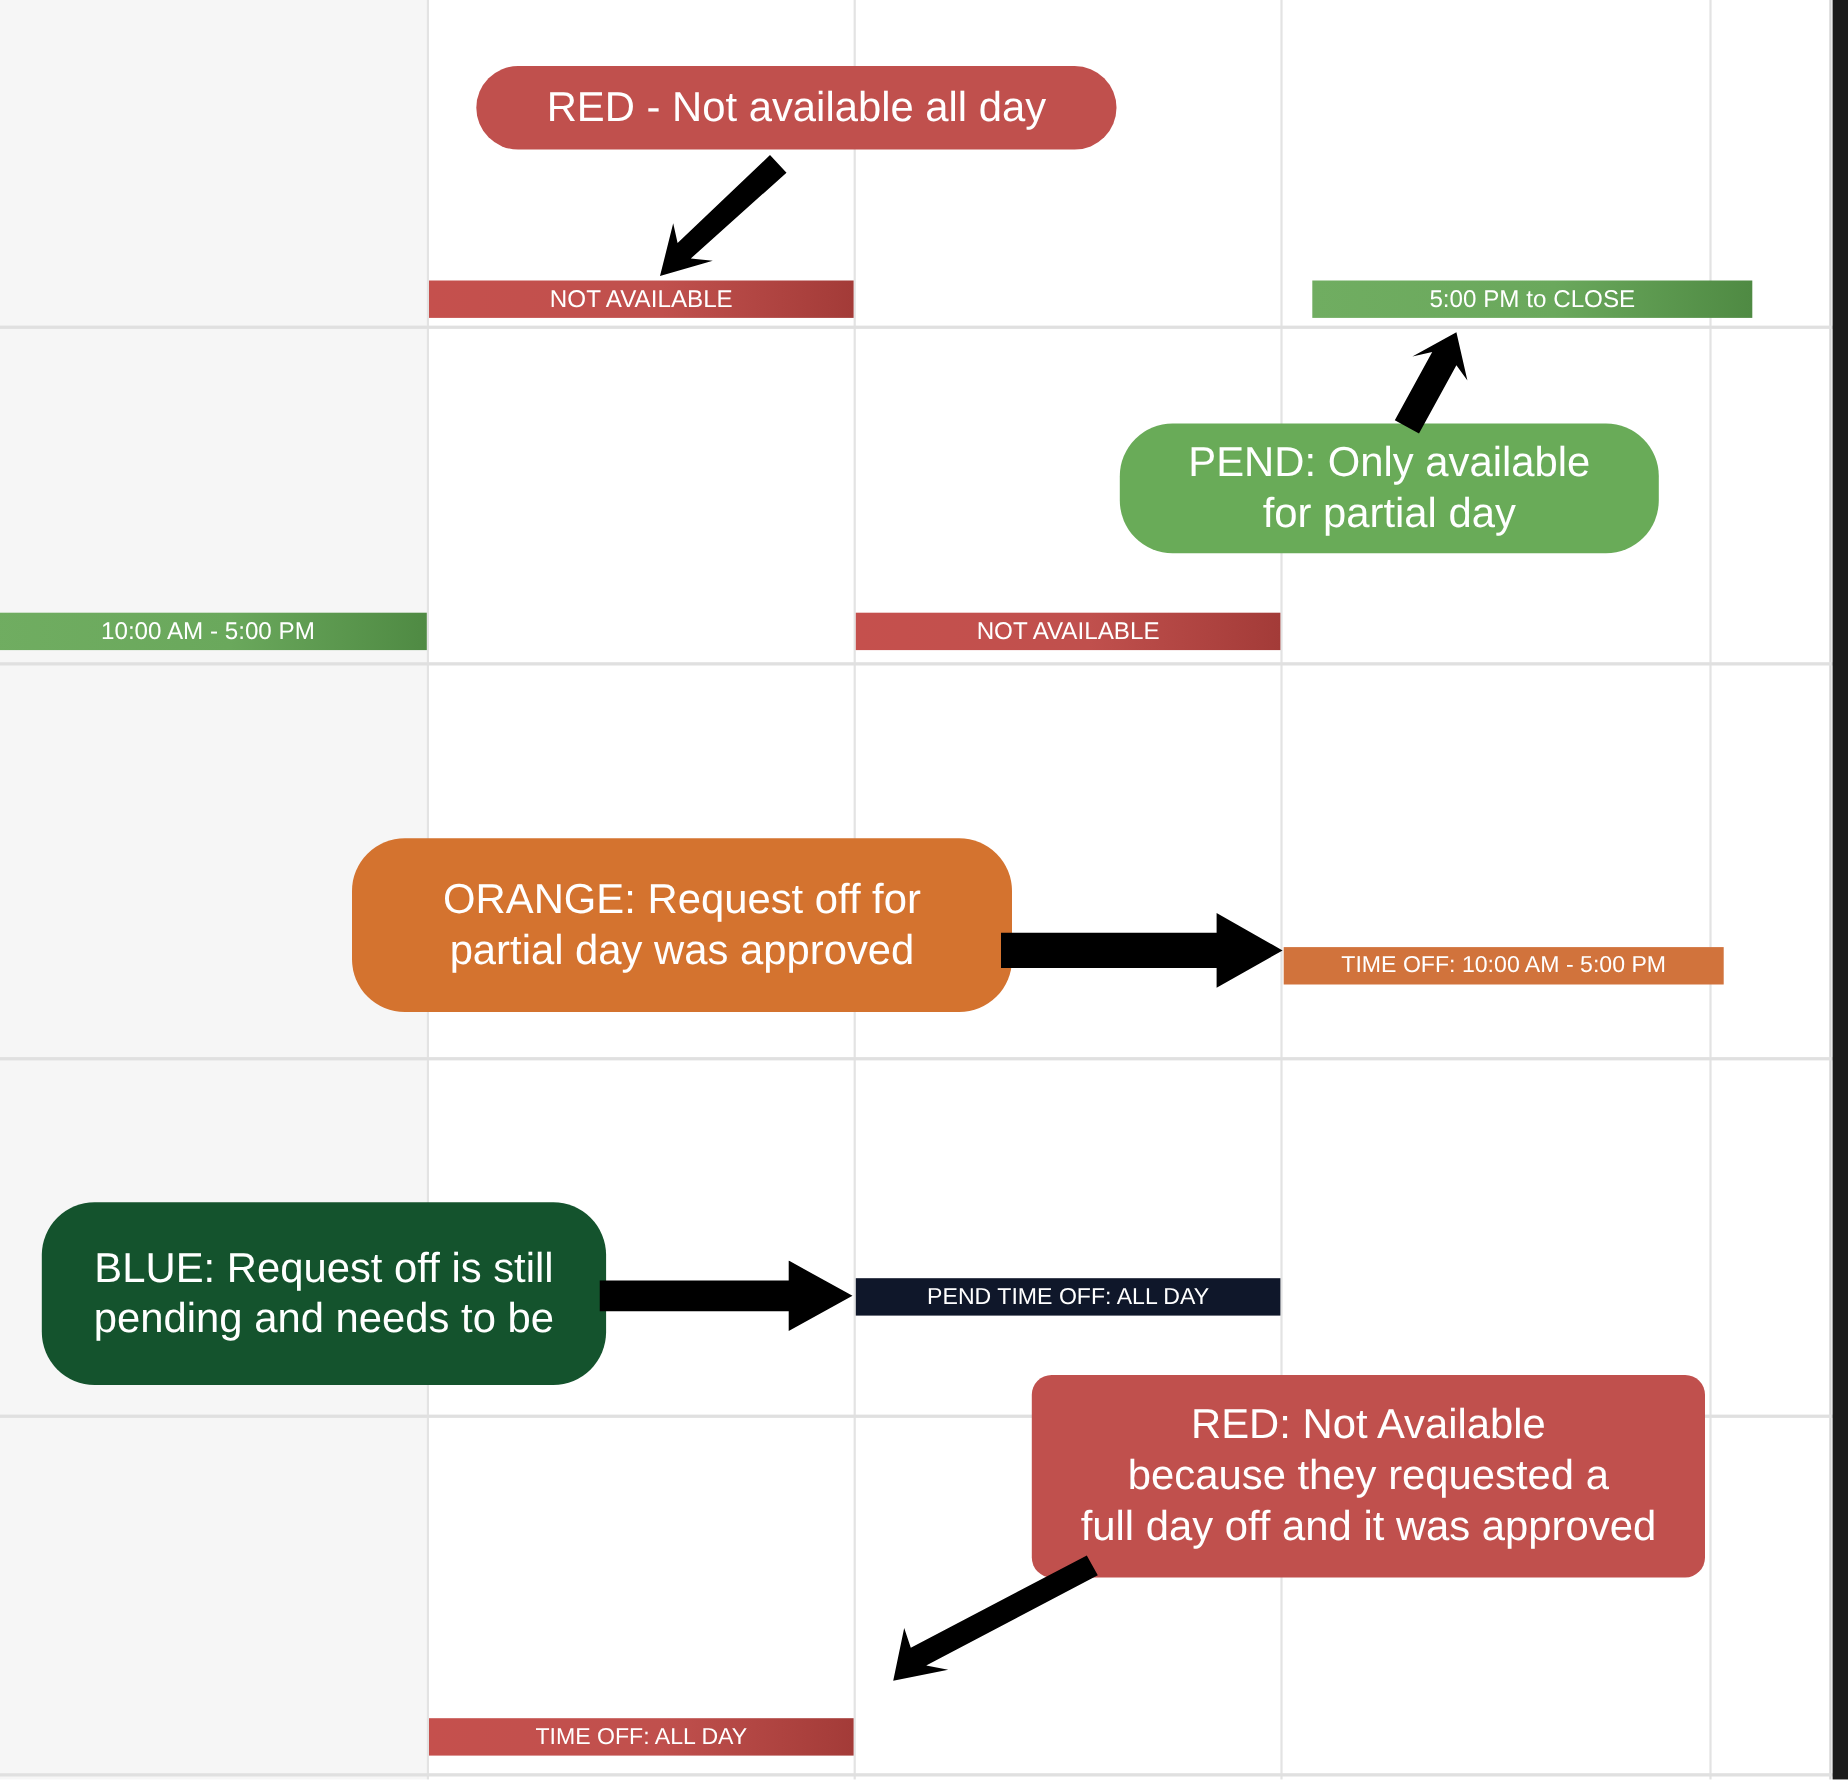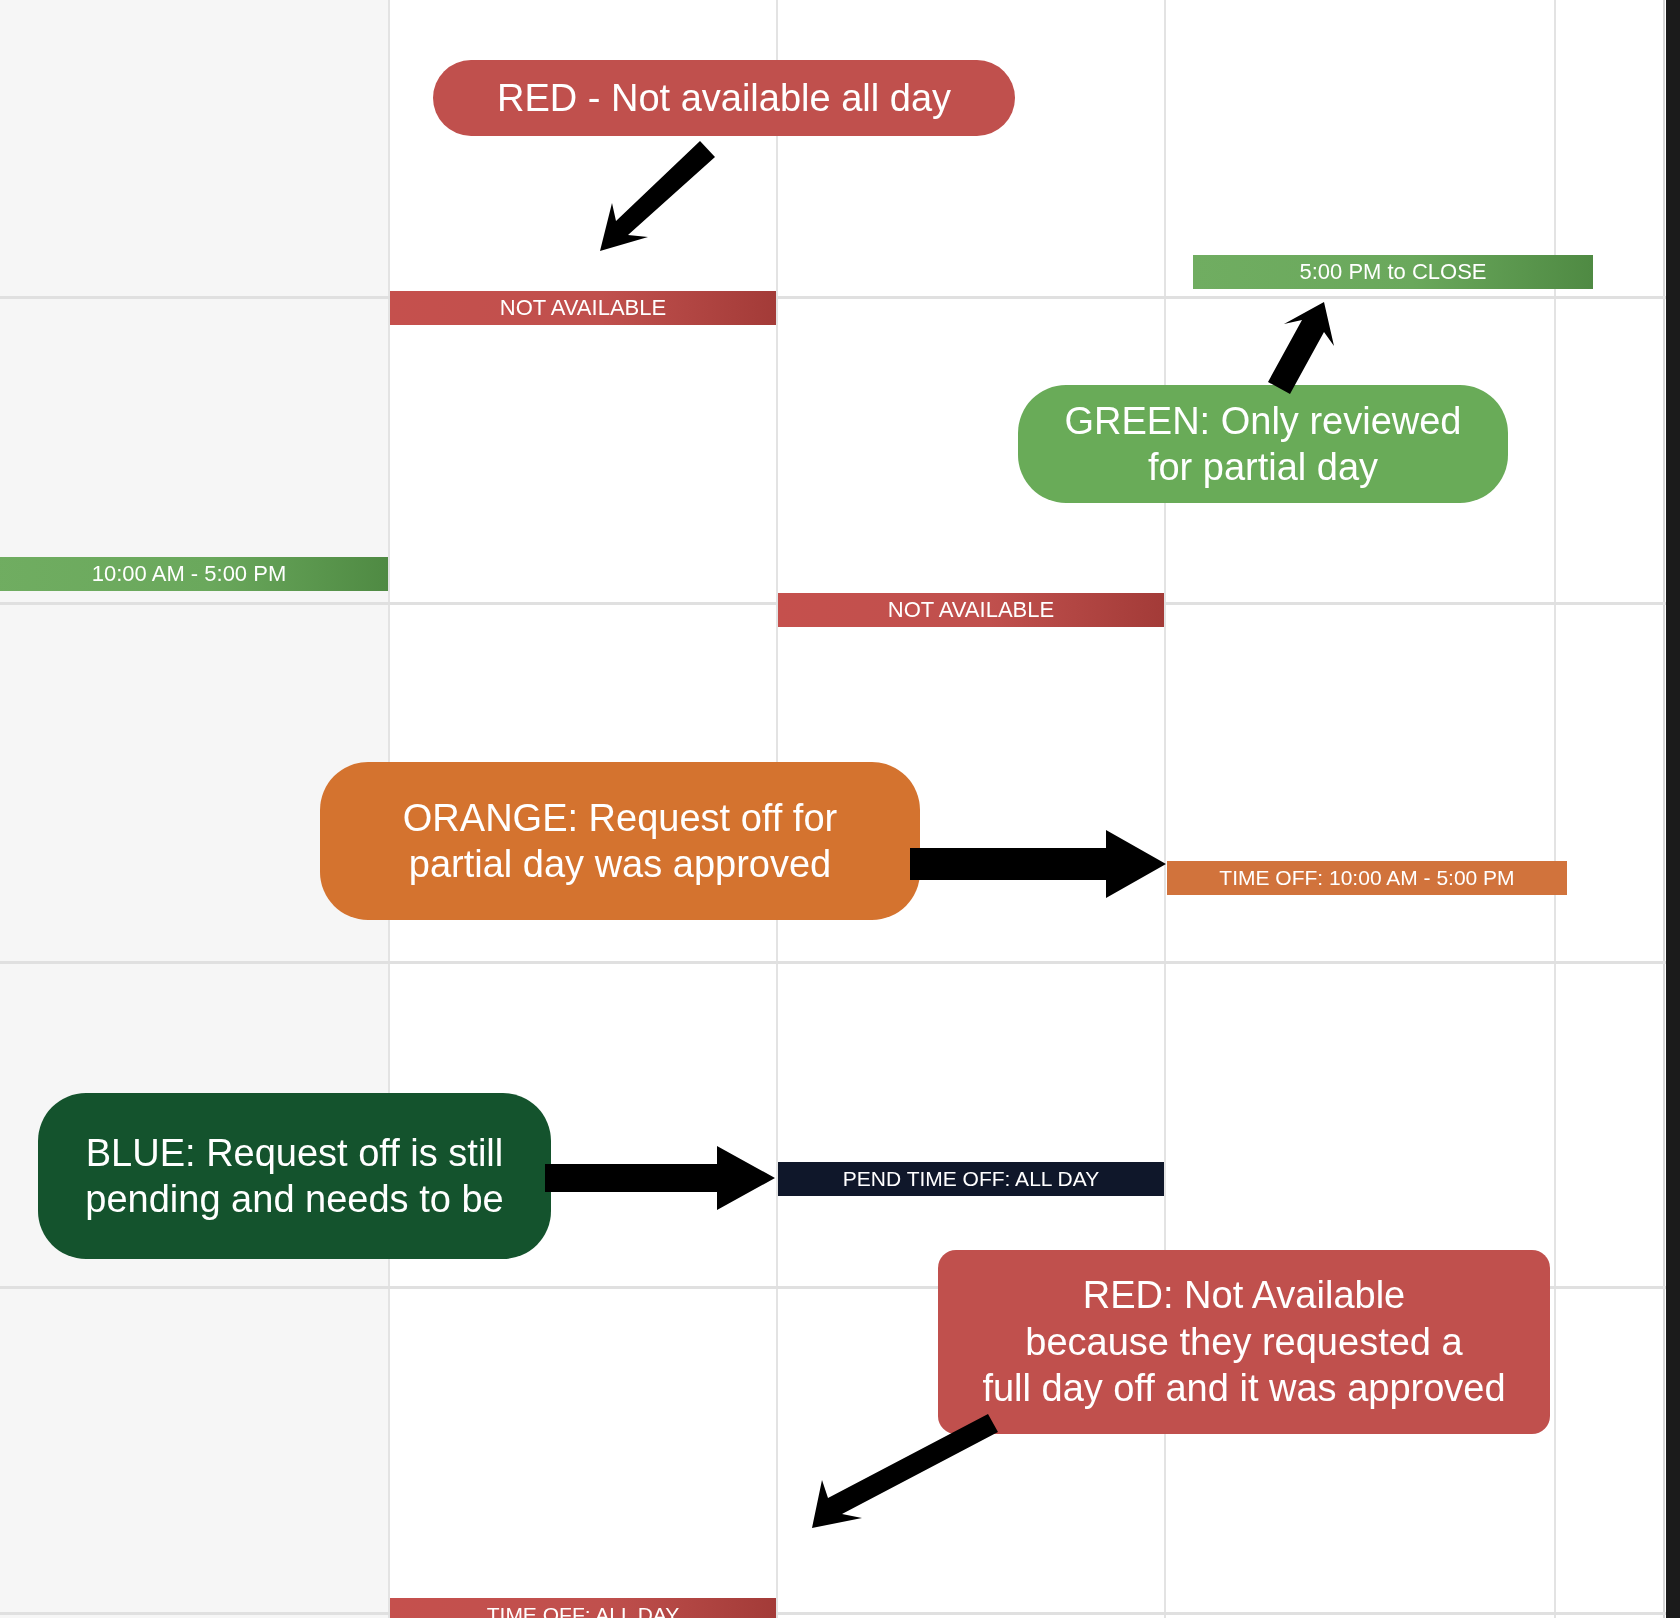--- a/index.html
+++ b/index.html
@@ -66,21 +66,20 @@
     line-height: 34px;
     color: #ffffff;
     font-size: 22px;
     text-align: center;
     white-space: nowrap;
     overflow: hidden;
     box-sizing: border-box;
   }
   .chip.red {
     background: linear-gradient(to right, #c5504d 0%, #c0504d 55%, #a33b38 100%);
-    margin-top: 36px;
   }
   .chip.green {
     background: linear-gradient(to right, #70ad61 0%, #6aa85c 55%, #4f8a43 100%);
   }
   .chip.orange { background: #d1733c; }
   .chip.blue   { background: #0f172a; }
 
   
   .bubble {
     position: absolute;
@@ -147,21 +146,21 @@
   <div class="bubble red" style="left:433px; top:60px; width:582px; height:76px;">
     <span>RED - Not available all day</span>
   </div>
   <div class="arrow" style="left:590px; top:133px;">
     <svg width="130" height="125" viewBox="0 0 130 125">
       <path d="M110 8 L125 24 L38 102 L58 104 L10 118 L22 70 L26 88 Z" fill="#000000"></path>
     </svg>
   </div>
 
   <div class="bubble green" style="left:1018px; top:385px; width:490px; height:118px; flex-direction:column;">
-    <span>GREEN: Only reviewed</span>
+    <span>PEND: Only available</span>
     <span>for partial day</span>
   </div>
   <div class="arrow" style="left:1262px; top:298px;">
     <svg width="90" height="100" viewBox="0 0 90 100">
       <path d="M62 4 L72 48 L62 34 L28 96 L6 84 L40 22 L22 26 Z" fill="#000000"></path>
     </svg>
   </div>
 
   <div class="bubble orange" style="left:320px; top:762px; width:600px; height:158px; flex-direction:column;align-items:center;">
     <span>ORANGE: Request off for</span>

